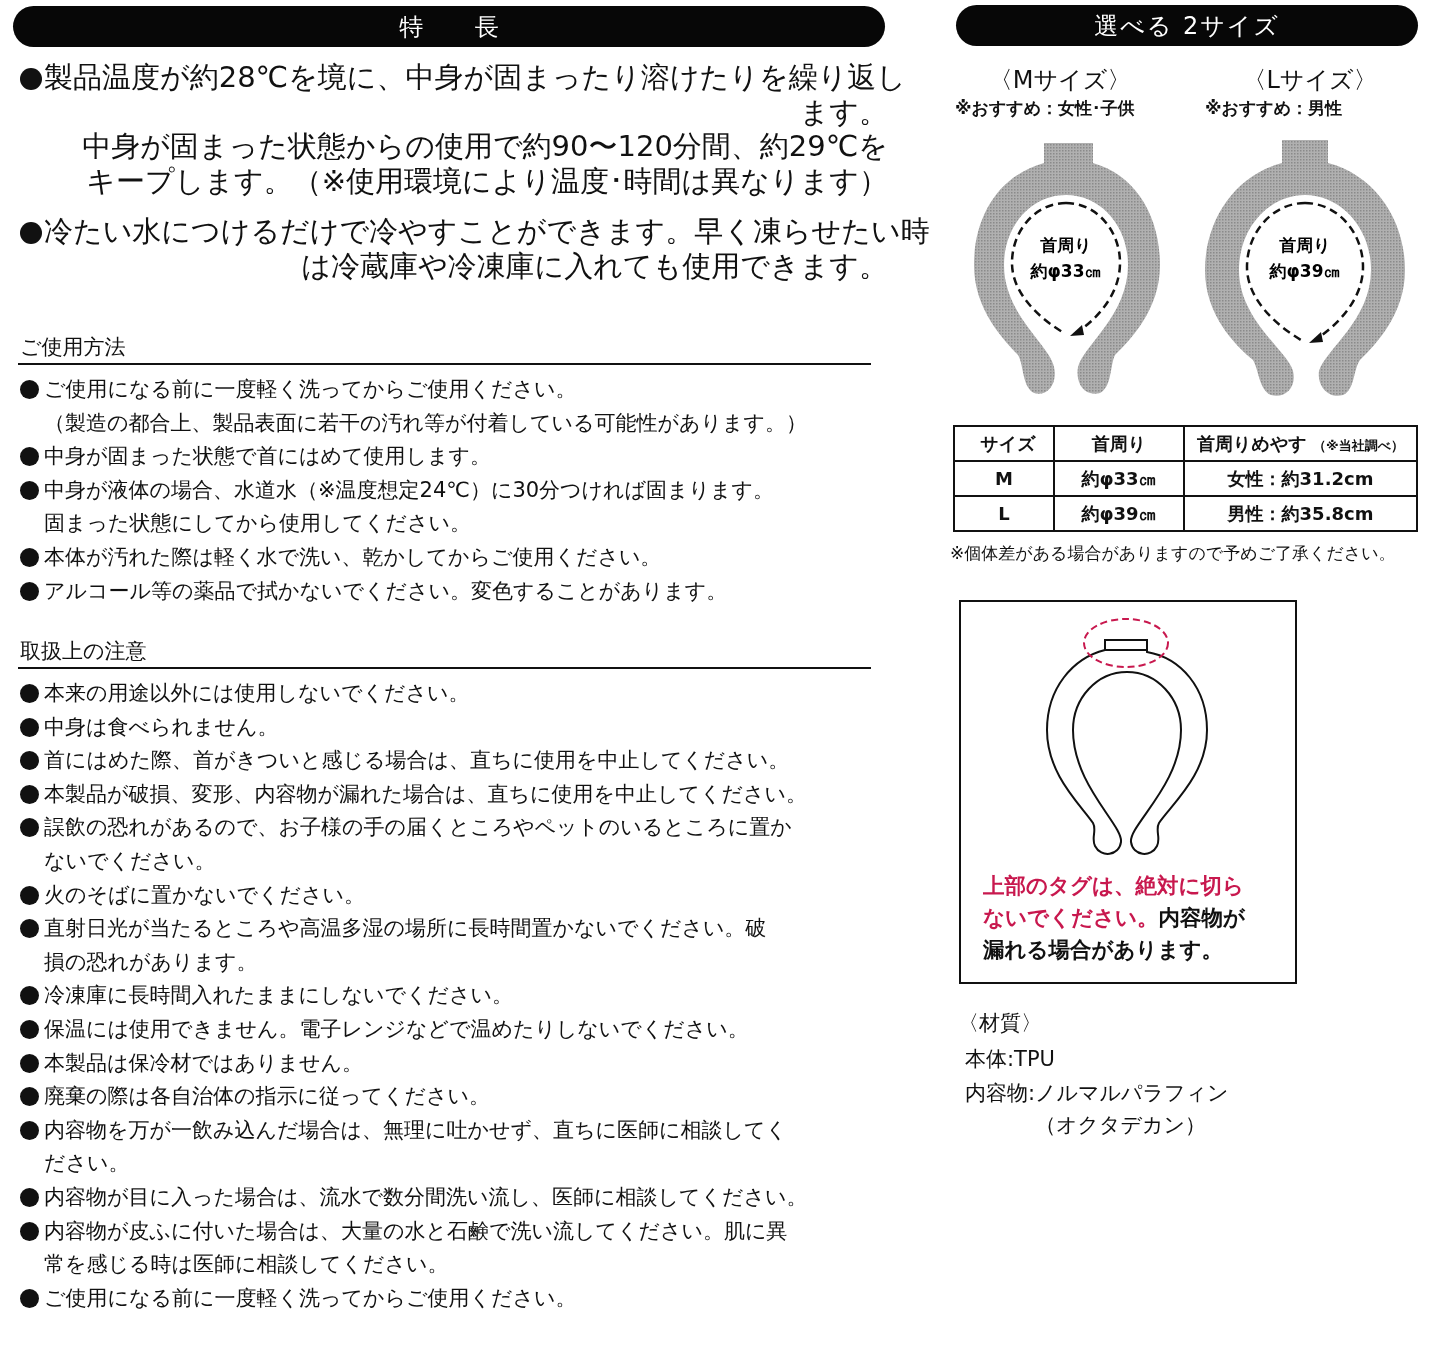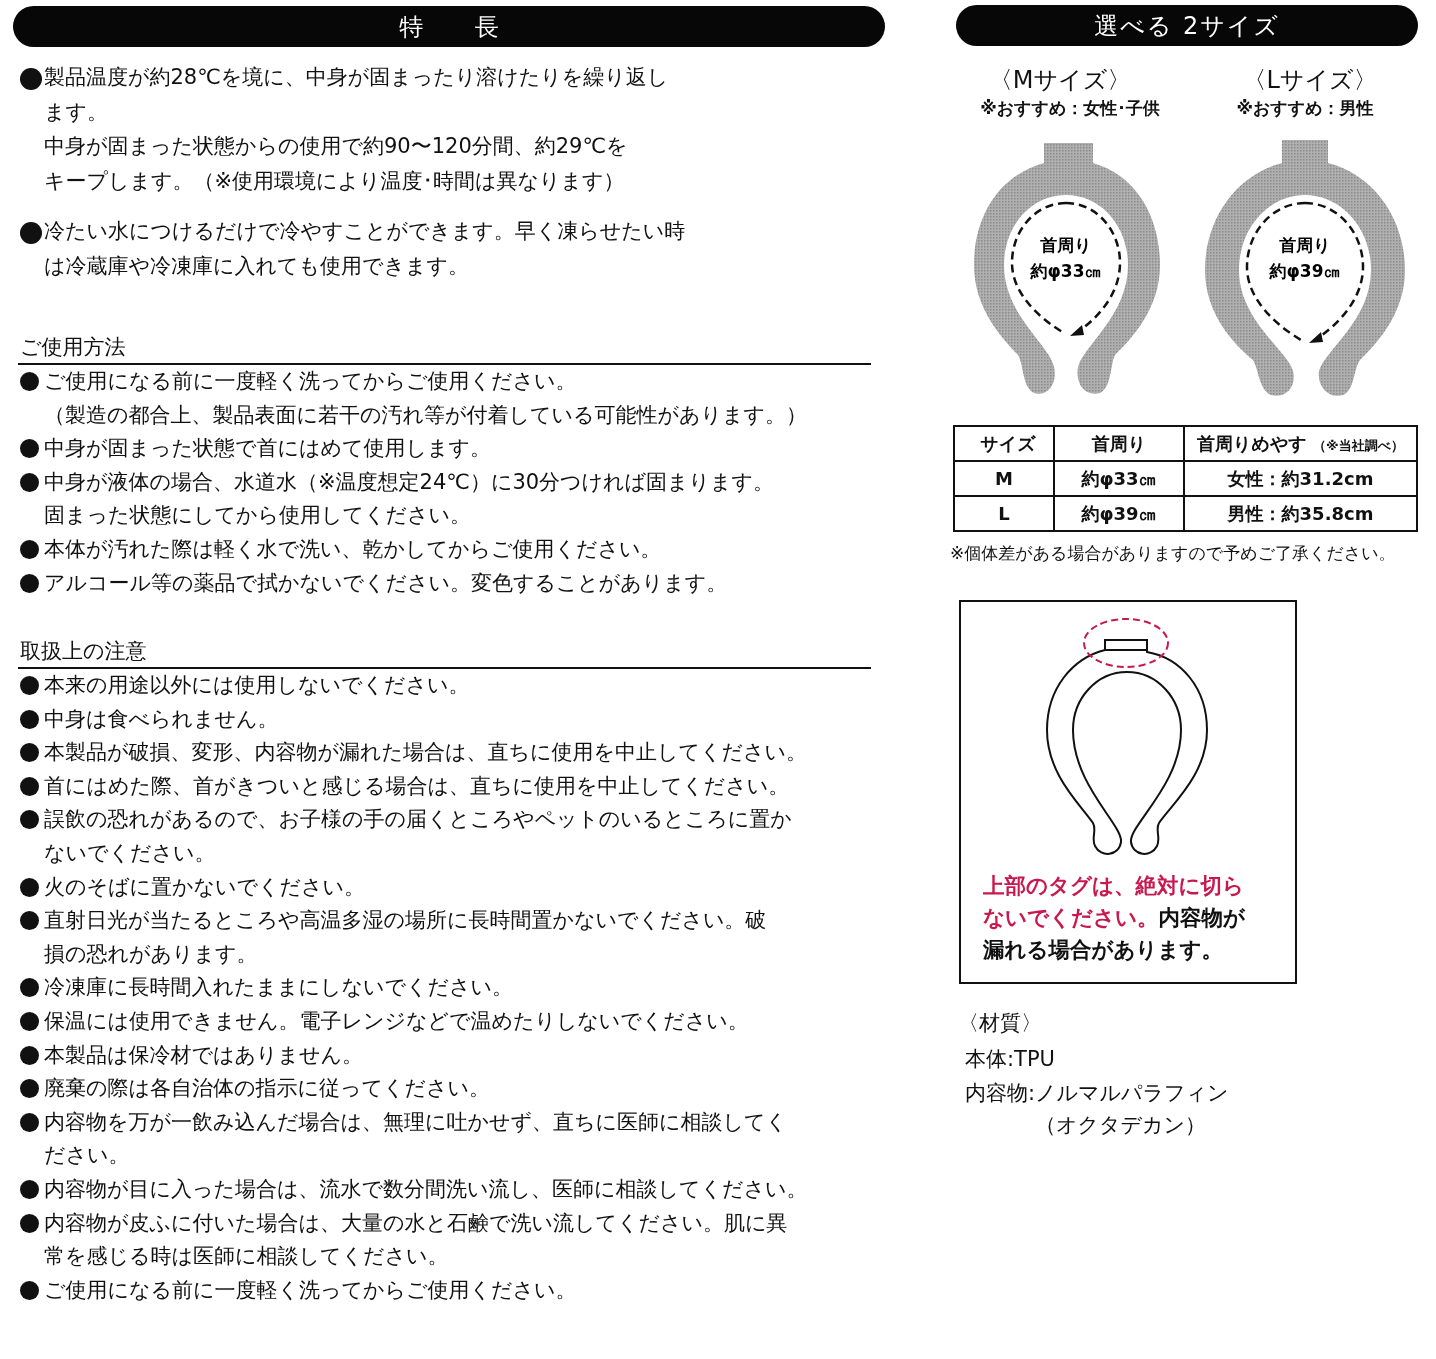--- a/index.html
+++ b/index.html
@@ -12,33 +12,33 @@
     display:flex; align-items:center; justify-content:center;
     font-size:24px; letter-spacing:2px;
   }
   #bar-left { left:13px; top:6px; width:872px; height:41px; }
   #bar-right { left:956px; top:5px; width:462px; height:41px; }
   #bar-left span { letter-spacing:22px; padding-left:22px;text-align:right; }
 
   .leftcol { position:absolute; left:18px; top:60px; width:870px; }
   .bullet { position:relative; padding-left:26px; }
   .bullet::before { content:""; position:absolute; left:2px; width:19px; height:19px; border-radius:50%; background:#111; }
-  .feat { font-size:21px; line-height:34.5px; margin-bottom:16px; }
+  .feat { font-size:29px; line-height:34.5px; margin-bottom:16px;text-align:right; }
   .feat::before { top:8px; width:22px; height:22px; }
   .feat .ln { display:block; white-space:nowrap; }
 
   .sect { position:absolute; left:18px; width:853px; }
-  .sect-title { font-size:21px; padding-left:2px; height:30px; line-height:28px; border-bottom:2px solid #111; }
+  .sect-title { font-size:21px; padding-left:2px; height:30px; line-height:28px; border-bottom:2px solid #111; margin-bottom:8px; }
   .item { font-size:21px; line-height:33.6px; }
   .item::before { top:7px; }
   .item .ln { display:block; white-space:nowrap; }
 
   
   .size-label { position:absolute; text-align:center; font-size:24px; }
-  .size-sub { position:absolute; text-align:center; font-size:17px; font-weight:bold; }
+  .size-sub { position:absolute; font-size:17px; font-weight:bold; }
   table.sz {
     position:absolute; left:953px; top:425px; width:465px; border-collapse:collapse;
     font-size:18px; font-weight:bold;
   }
   table.sz td, table.sz th { border:2px solid #111; text-align:center; height:33px; padding:0; font-weight:bold; }
   table.sz th small { font-size:13px; }
   .note { position:absolute; left:950px; top:542px; font-size:17px; white-space:nowrap;text-align:right; }
   .warnbox { position:absolute; left:959px; top:600px; width:338px; height:384px; border:2px solid #111; box-sizing:border-box; }
   .warntext { position:absolute; left:22px; top:268px; font-size:21.5px; line-height:32px; font-weight:bold; }
   .pink { color:#c8184e; }
@@ -87,24 +87,24 @@
 
 <div class="sect" style="top:637px;">
   <div class="sect-title">取扱上の注意</div>
   <div class="bullet item">
       <span class="ln">本来の用途以外には使用しないでください。</span>
     </div>
   <div class="bullet item">
       <span class="ln">中身は食べられません。</span>
     </div>
   <div class="bullet item">
+      <span class="ln">首にはめた際、首がきついと感じる場合は、直ちに使用を中止してください。</span>
+    </div>
+  <div class="bullet item">
       <span class="ln">本製品が破損、変形、内容物が漏れた場合は、直ちに使用を中止してください。</span>
-    </div>
-  <div class="bullet item">
-      <span class="ln">首にはめた際、首がきついと感じる場合は、直ちに使用を中止してください。</span>
     </div>
   <div class="bullet item">
     <span class="ln">誤飲の恐れがあるので、お子様の手の届くところやペットのいるところに置か</span>
     <span class="ln">ないでください。</span>
   </div>
   <div class="bullet item">
       <span class="ln">火のそばに置かないでください。</span>
     </div>
   <div class="bullet item">
     <span class="ln">直射日光が当たるところや高温多湿の場所に長時間置かないでください。破</span>

